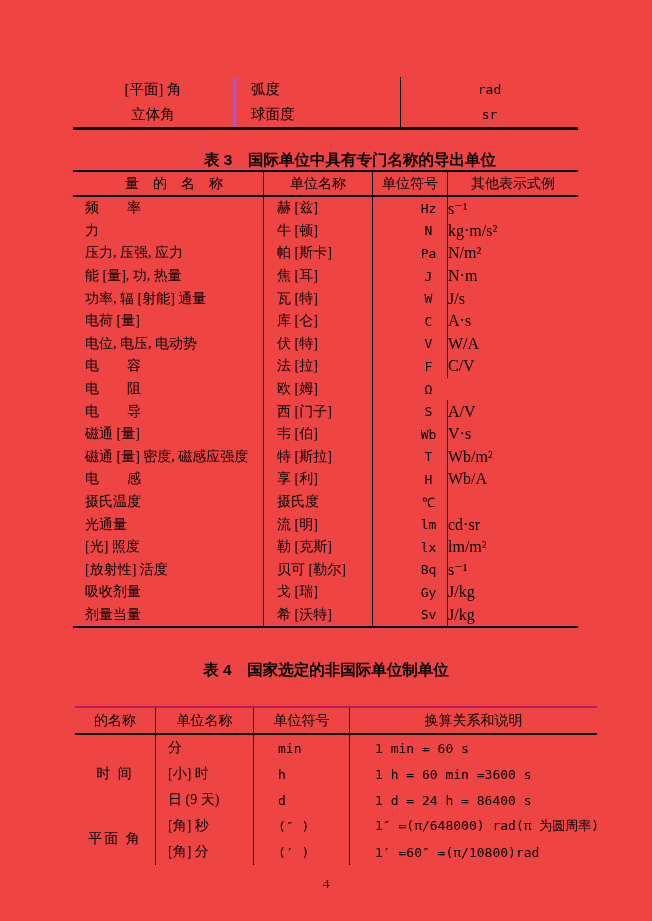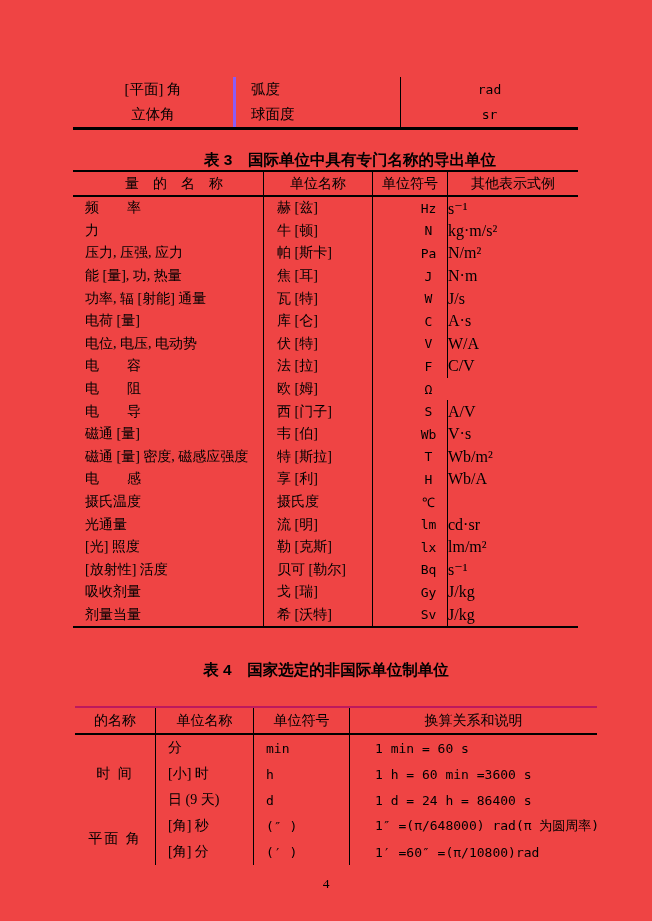--- a/index.html
+++ b/index.html
@@ -61,21 +61,21 @@
   }
   .t4 .hcell { display: flex; align-items: center; justify-content: center; font-size: 14px; }
   .t4-body {
     display: grid; grid-template-columns: 80px 98px 96px 248px;
     grid-auto-rows: 26px; grid-auto-flow: row;
   }
   .t4 .cell { display: flex; align-items: center; font-size: 14px; overflow: hidden; white-space: nowrap; }
   .t4 .cat { justify-content: center; letter-spacing: 2px; }
   .t4 .v { border-left: 1px solid #000; }
   .t4 .c2 { padding-left: 12px; }
-  .t4 .c3 { padding-left: 12px; font-family: "DejaVu Sans Mono", "Liberation Mono", monospace; font-size: 13px; }
+  .t4 .c3 { padding-left: 24px; font-family: "DejaVu Sans Mono", "Liberation Mono", monospace; font-size: 13px; }
   .t4 .c4 { padding-left: 25px; font-family: "DejaVu Sans Mono", "Liberation Mono", monospace; font-size: 13px; }
 
   
   .pagenum { position: absolute; top: 876px; left: 0; width: 100%; text-align: center; font-size: 13.5px; }
 </style>
 </head>
 <body>
 
 <div class="page">
 

